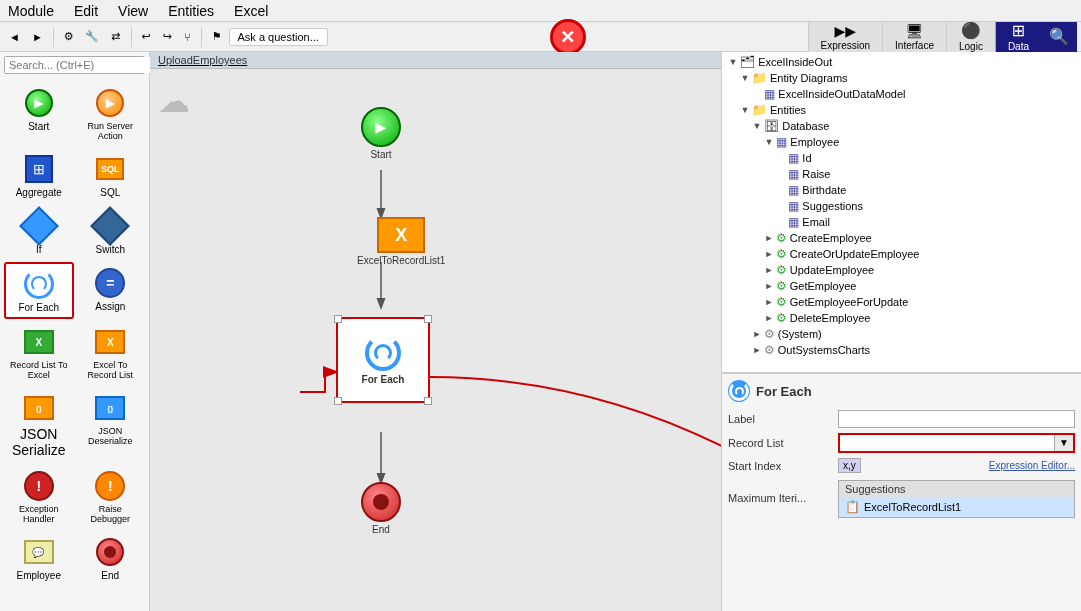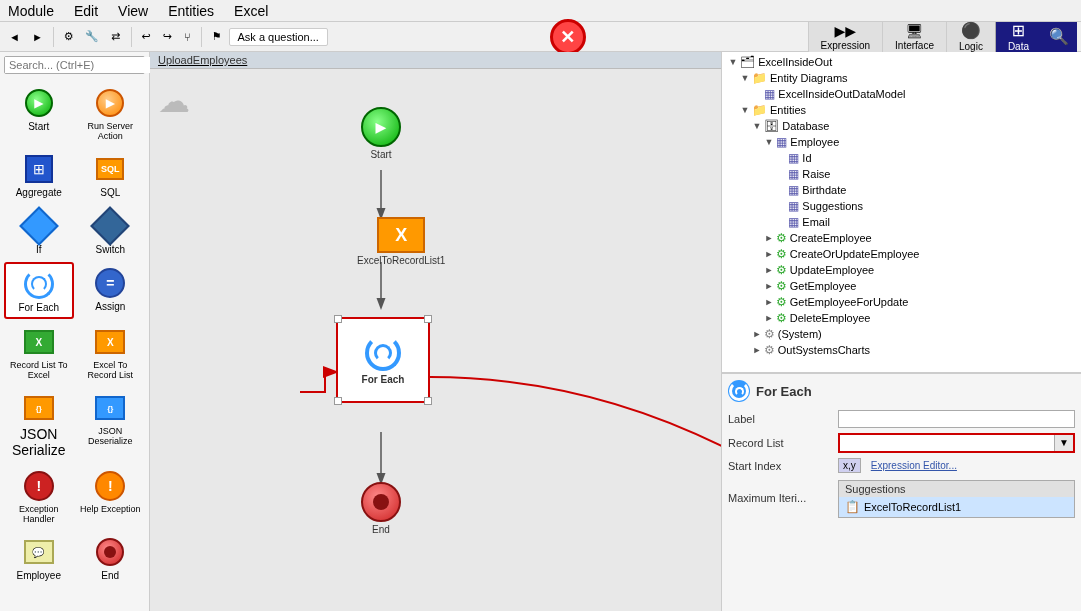--- a/index.html
+++ b/index.html
@@ -43,21 +43,21 @@
     .tree-icon { margin-right: 3px; font-size: 12px; }
 
     
     .props-panel { background: #f5f5f5; border-top: 1px solid #ccc; padding: 6px; }
     .props-title { display: flex; align-items: center; gap: 6px; font-size: 13px; font-weight: bold; margin-bottom: 8px; color: #333; }
     .props-title-icon { width: 22px; height: 22px; border-radius: 50%; background: #3399ff; display: flex; align-items: center; justify-content: center; color: white; font-size: 14px; }
     .prop-row { display: flex; align-items: center; margin-bottom: 5px; }
     .prop-label { width: 110px; font-size: 11px; color: #333; flex-shrink: 0; }
     .prop-value { flex: 1; }
     .prop-input { width: 100%; border: 1px solid #aaa; padding: 2px 4px; font-size: 11px; background: white; }
-    .prop-row-xy { display: flex; align-items: center; gap: 10px; }
+    .prop-row-xy { display: flex; align-items: center; gap: 4px; justify-content: space-between; }
     .prop-xy-label { font-size: 10px; background: #d0d0f0; padding: 1px 4px; border: 1px solid #aaa; }
 
     
     .suggestions-box { background: #a16207; border: 1px solid #aaa; margin-top: 2px; }
     .suggestions-header { background: #e0e0e0; padding: 2px 6px; font-size: 11px; color: #333; }
     .suggestion-item { display: flex; align-items: center; padding: 3px 6px; cursor: pointer; font-size: 11px; gap: 4px; }
     .suggestion-item.selected { background: #cce4ff; }
 
     
     .canvas-node { position: absolute; display: flex; flex-direction: column; align-items: center; }
@@ -244,21 +244,21 @@
         </div>
         <span style="font-size:9px;">Exception Handler</span>
       </div>
 
       <div class="tool-item">
         <div class="tool-icon">
           <div style="width:30px;height:30px;border-radius:50%;background:#ff8800;border:2px solid #cc5500;display:flex;align-items:center;justify-content:center;">
             <span style="color:white;font-size:14px;font-weight:bold;">!</span>
           </div>
         </div>
-        <span style="font-size:9px;">Help Exception</span>
+        <span style="font-size:9px;">Raise Debugger</span>
       </div>
 
       <div class="tool-item">
         <div class="tool-icon">
           <div style="width:30px;height:24px;background:#eeeeaa;border:2px solid #aaa855;display:flex;align-items:center;justify-content:center;">
             <span style="font-size:10px;">💬</span>
           </div>
         </div>
         <span>Employee</span>
       </div>

